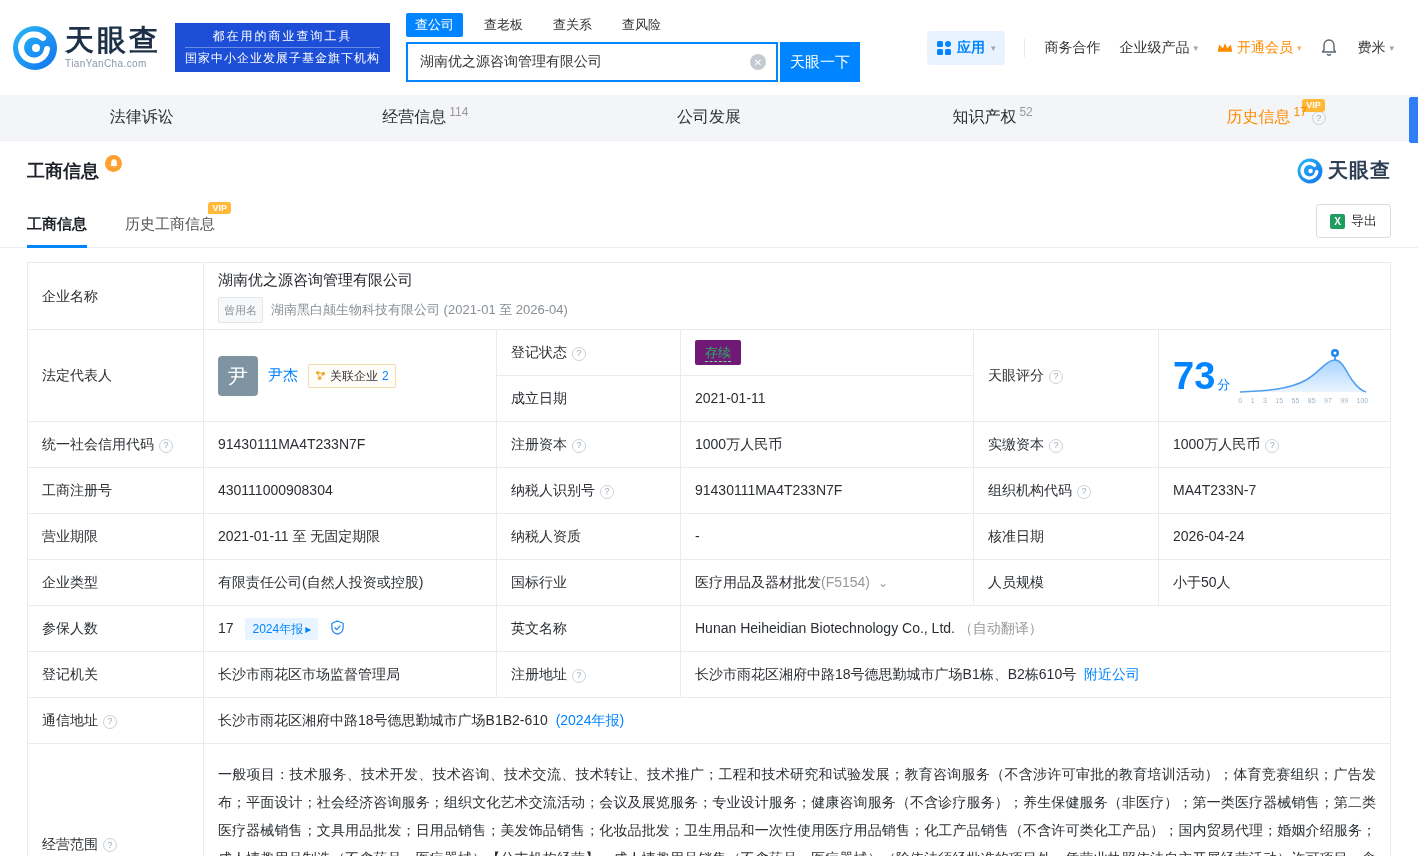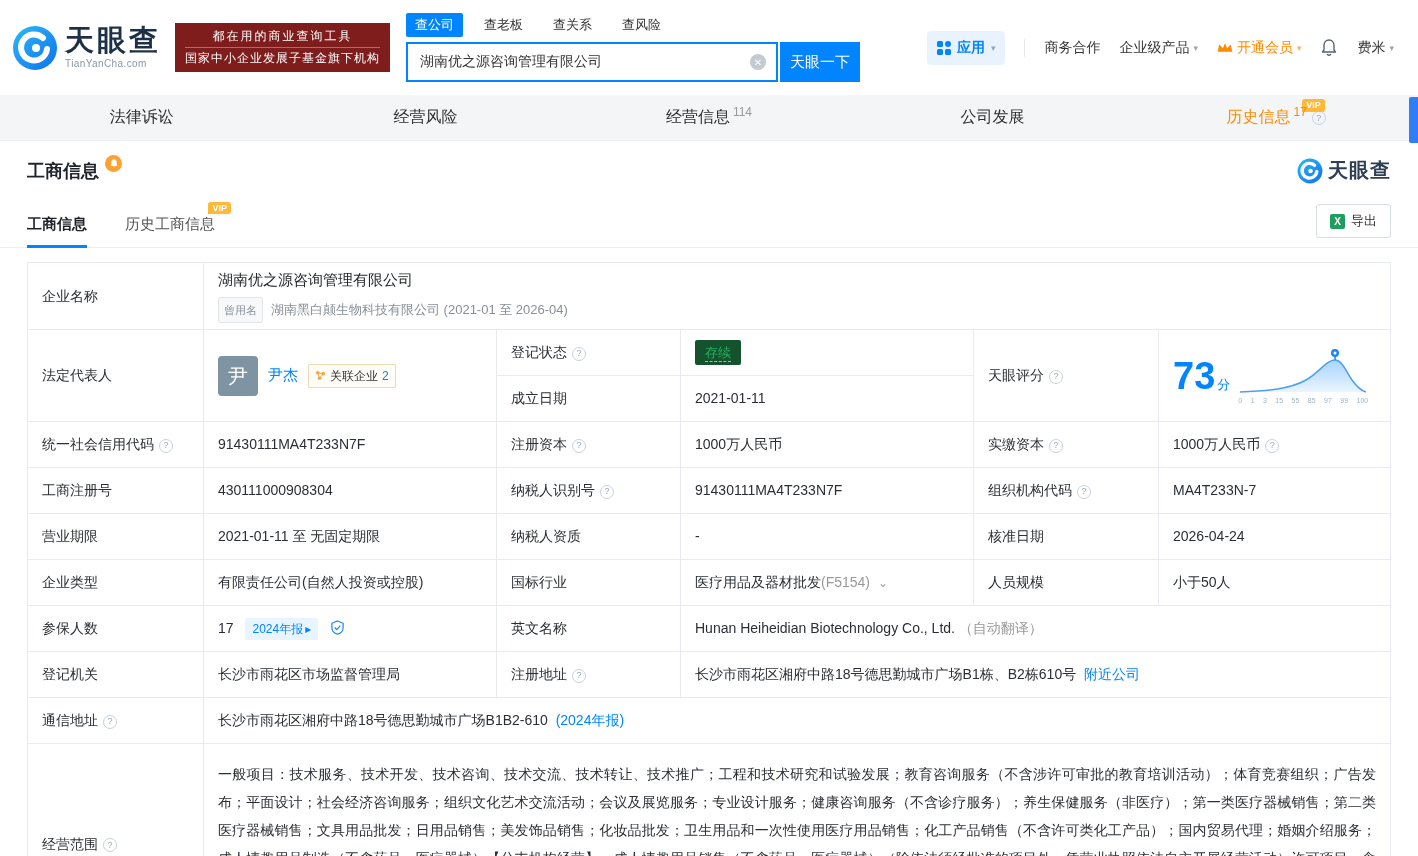--- a/index.html
+++ b/index.html
@@ -5,21 +5,21 @@
   * { margin:0; padding:0; box-sizing:border-box; }
   html,body { width:1418px; height:856px; overflow:hidden; background:#fff;
     font-family:"Liberation Sans","DejaVu Sans",sans-serif; color:#2b2f33; }
 
   
   .header { height:95px; display:flex; align-items:center; padding:0 24px 0 12px; background:#fff; }
   .logo { display:flex; align-items:center; gap:7px; cursor:pointer; }
   .logo-texts { display:flex; flex-direction:column; }
   .logo-name { font-size:29px; font-weight:bold; color:#1d3047; letter-spacing:3px; line-height:1; }
   .logo-domain { font-size:10px; color:#8a97a5; margin-top:3px; letter-spacing:.4px; }
-  .slogan { background:#7f1d1d; color:#fff; margin-left:14px; padding:5px 10px; text-align:center; }
+  .slogan { background:#1d4ed8; color:#fff; margin-left:14px; padding:5px 10px; text-align:center; }
   .slogan div { font-size:12px; letter-spacing:2px; line-height:17px; white-space:nowrap; }
   .slogan .l2 { border-top:1px solid rgba(255,255,255,.35); margin-top:2px; padding-top:2px; letter-spacing:1px; }
 
   .search-area { margin-left:16px; }
   .search-tabs { display:flex; gap:12px; margin-bottom:5px; align-items:center; }
   .search-tab { font-size:13px; color:#333; padding:3px 9px; cursor:pointer; }
   .search-tab.active { background:#0084ff; color:#fff; border-radius:2px; }
   .search-row { display:flex; }
   .search-box { width:372px; height:40px; border:2px solid #0084ff; display:flex; align-items:center; position:relative; background:#fff; }
   .search-input { flex:1; border:none; outline:none; font-size:14px; padding:0 32px 0 12px; color:#333; font-family:inherit; background:transparent; }
@@ -73,21 +73,21 @@
   .former-line { display:flex; align-items:center; gap:8px; }
   .former-badge { border:1px solid #e2e6ea; background:#f7f8fa; color:#8a939c; font-size:11px; padding:4px 5px; border-radius:2px; flex:none; }
   .former-text { color:#888f96; font-size:13px; }
 
   .rep-cell { display:flex; align-items:center; gap:10px; }
   .avatar { width:40px; height:40px; background:#7f94a3; border-radius:4px; color:#fff; font-size:20px; display:flex; align-items:center; justify-content:center; cursor:pointer; flex:none; }
   .rep-name { color:#0084ff; font-size:15px; cursor:pointer; }
   .rel-badge { display:inline-flex; align-items:center; gap:4px; border:1px solid #f0dab0; border-radius:2px; padding:2px 6px; font-size:12px; color:#333; cursor:pointer; background:#fffdf8; }
   .rel-badge .cnt2 { color:#0084ff; }
 
-  .status-badge { display:inline-block; background:#14532d; color:#27ae60; font-size:13px; padding:3px 10px; border-radius:2px; }
+  .status-badge { display:inline-block; background:#701a75; color:#27ae60; font-size:13px; padding:3px 10px; border-radius:2px; }
   .status-badge span { border-bottom:1px dashed #7fcfa3; padding-bottom:1px; }
 
   .score-cell { display:flex; align-items:center; gap:8px; }
   .score-num { font-size:38px; font-weight:bold; color:#0084ff; line-height:1; }
   .score-unit { font-size:13px; color:#0084ff; margin-left:2px; }
   .score-chart { display:flex; flex-direction:column; }
   .tick-row { display:flex; justify-content:space-between; width:130px; margin-top:1px; }
   .tick-row span { font-size:7px; color:#9fb6c9; line-height:1; }
 
   .report-badge { display:inline-flex; align-items:center; gap:2px; background:#e8f4ff; color:#0084ff; font-size:12px; padding:2px 7px; border-radius:2px; cursor:pointer; margin-left:8px; }
@@ -177,28 +177,29 @@
       <span class="caret">▾</span>
     </div>
   </div>
 </div>
 
 <div class="main-tabs">
   <div class="main-tab">
     <span>法律诉讼</span>
   </div>
   <div class="main-tab">
-    <span>经营风险</span>
-  </div>
-  <div class="main-tab">
     <span>经营信息</span>
     <span class="cnt">114</span>
   </div>
   <div class="main-tab">
     <span>公司发展</span>
+  </div>
+  <div class="main-tab">
+    <span>知识产权</span>
+    <span class="cnt">52</span>
   </div>
   <div class="main-tab history">
     <span class="vip-ribbon">VIP</span>
     <span>历史信息</span>
     <span class="cnt">17</span>
     <span class="help">?</span>
   </div>
 </div>
 
 <div class="float-bar"></div>

